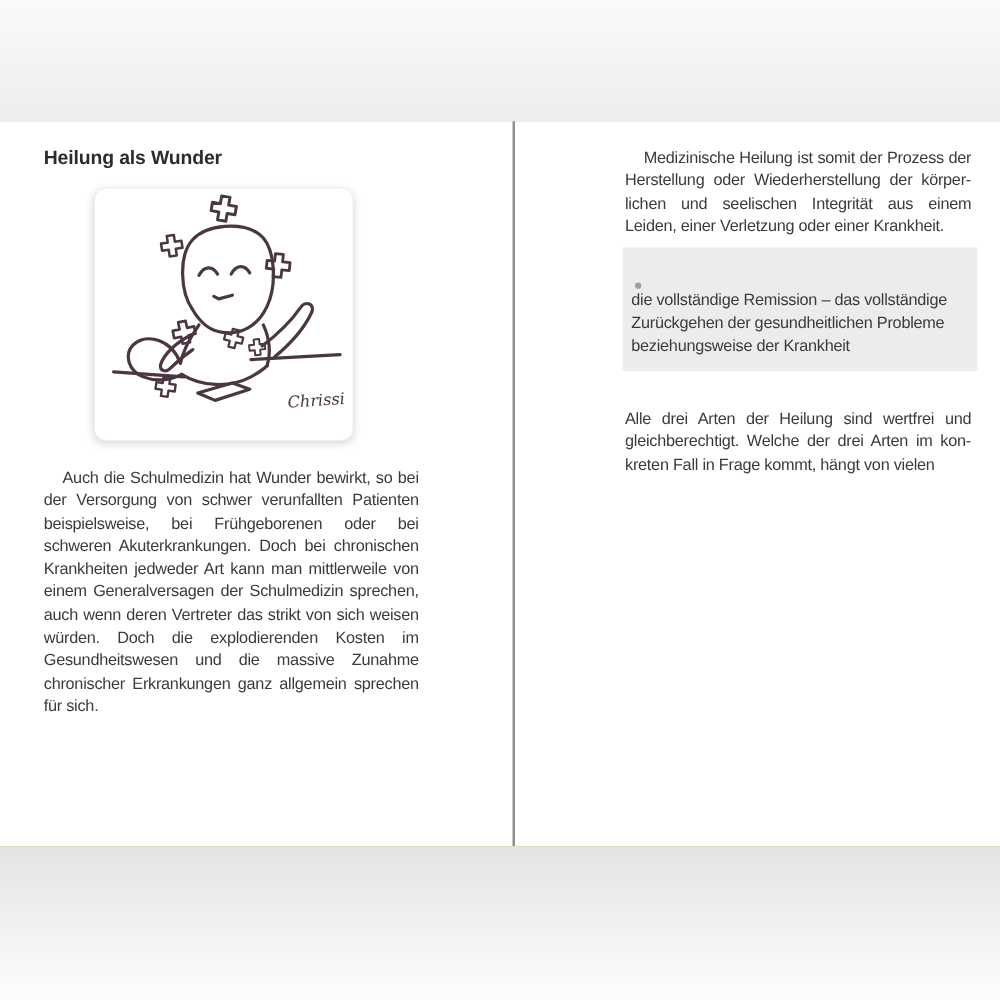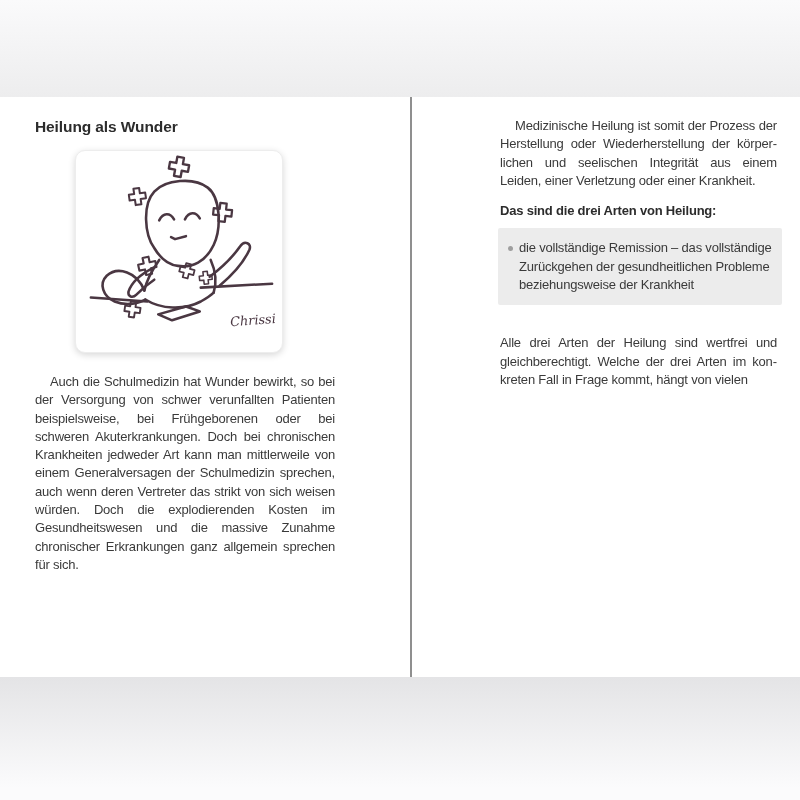--- a/index.html
+++ b/index.html
@@ -22,21 +22,21 @@
         hyphens:manual;-webkit-hyphens:manual;}
   .para{margin:0;}
   .para.indent{text-indent:15px;}
   .left-body{margin-top:20px;}
   .right-body{margin-top:20px;}
   .list-heading{margin:12px 0 0 0;font-size:13px;line-height:18.3px;font-weight:bold;
                 color:var(--heading,#2c2c2c);letter-spacing:-0.2px;}
   .graybox{margin:8px 0 0 -2px;width:284px;box-sizing:border-box;background:var(--box,#ececec);
            border-radius:2px;padding:9px 9px 11px 7px;}
   .bullet-row{display:flex;margin-top:7px;}
-  .bullet-row:first-child{margin-top:2px;}
+  .bullet-row:first-child{margin-top:12px;flex-direction:column;}
   .dot{flex:0 0 auto;width:5px;height:5px;border-radius:50%;background:var(--bullet,#9e9e9e);
        margin:7px 6px 0 3px;}
   .bullet-text{flex:1 1 auto;font-size:13px;line-height:18.3px;letter-spacing:-0.2px;
                text-align:left;hyphens:manual;-webkit-hyphens:manual;}
   .closing{margin-top:29px;}
   .signature{font-family:"DejaVu Serif","Liberation Serif",serif;font-style:italic;}
 </style>
 </head>
 <body>
 
@@ -90,21 +90,20 @@
       <div class="body left-body">
           <p class="para indent">Auch die Schulmedizin hat Wunder bewirkt, so bei der Versorgung von schwer verunfallten Patienten beispiels­weise, bei Frühgebo­renen oder bei schweren Akuterkran­kungen. Doch bei chroni­schen Krankheiten jedweder Art kann man mittler­weile von einem General­versagen der Schulmedi­zin sprechen, auch wenn deren Vertreter das strikt von sich weisen würden. Doch die explodie­renden Kosten im Gesundheits­wesen und die massive Zu­nahme chronischer Erkran­kungen ganz allgemein sprechen für sich.</p>
         </div>
     </section>
 
     <section class="page page-right">
       <div class="body right-body">
           <p class="para indent">Medizinische Heilung ist somit der Prozess der Herstellung oder Wieder­herstellung der körper­lichen und seelischen Integrität aus einem Leiden, einer Verletzung oder einer Krankheit.</p>
         </div>
 
-      <h2 class="list-heading">Das sind die drei Arten von Heilung:</h2>
 
       <div class="graybox">
           <div class="bullet-row">
             <span class="dot"></span>
             <div class="bullet-text">die vollständige Remission – das vollständige Zurück­gehen der gesund­heitlichen Probleme beziehungs­weise der Krankheit</div>
           </div>
         </div>
 
       <div class="body closing">
           <p class="para">Alle drei Arten der Heilung sind wertfrei und gleichberechtigt. Welche der drei Arten im kon­kreten Fall in Frage kommt, hängt von vielen</p>

